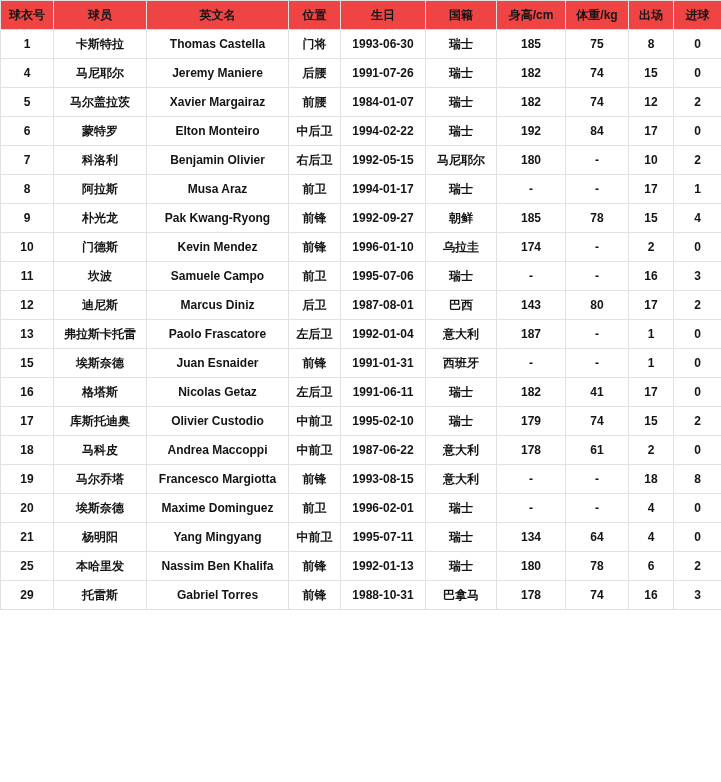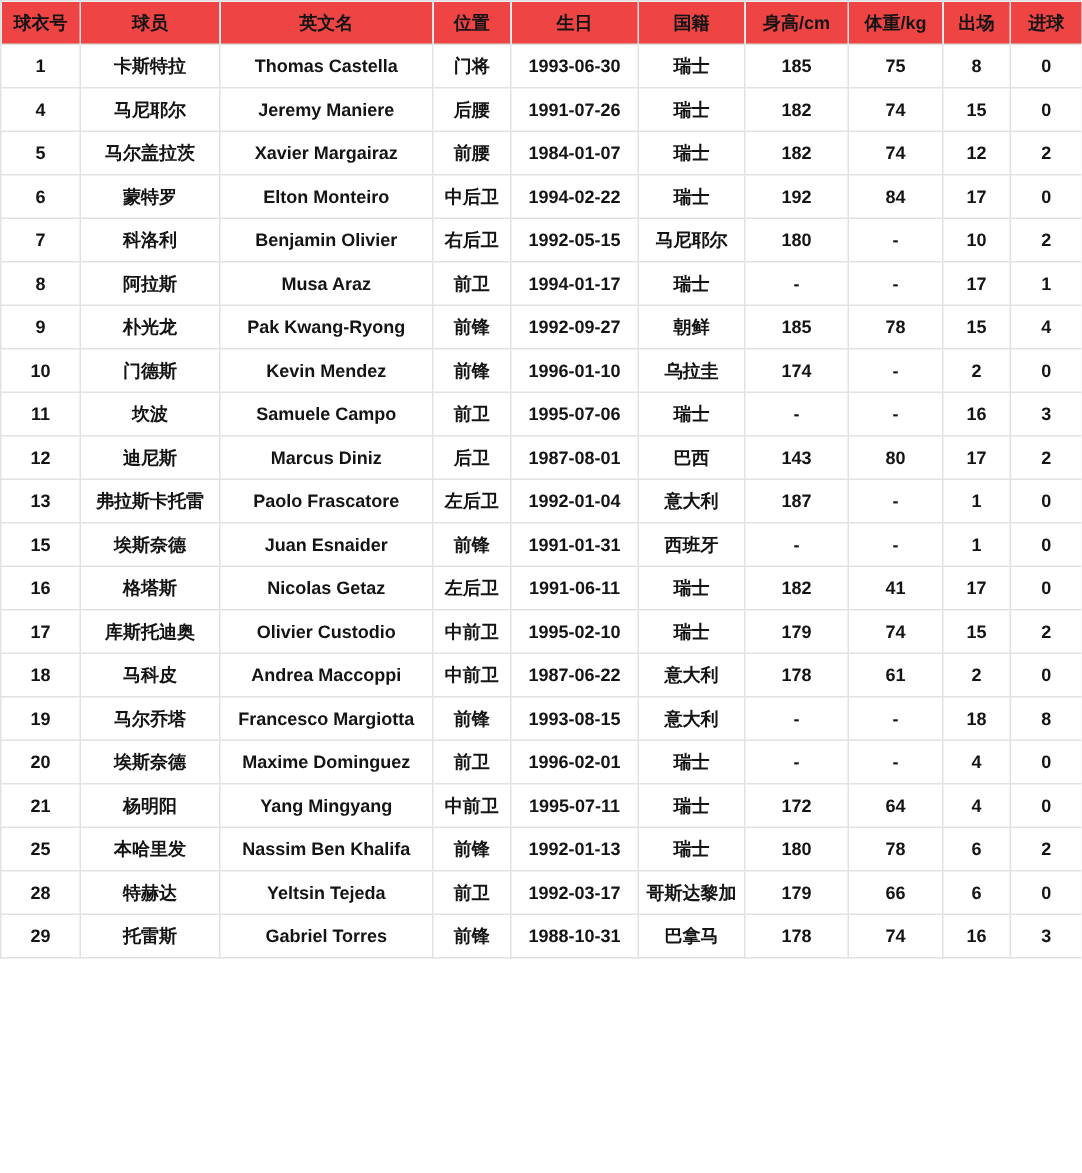--- a/index.html
+++ b/index.html
@@ -272,48 +272,36 @@
         <td>4</td>
         <td>0</td>
       </tr>
       <tr>
         <td>21</td>
         <td>杨明阳</td>
         <td>Yang Mingyang</td>
         <td>中前卫</td>
         <td>1995-07-11</td>
         <td>瑞士</td>
-        <td>172</td>
+        <td>134</td>
         <td>64</td>
         <td>4</td>
         <td>0</td>
       </tr>
       <tr>
         <td>25</td>
         <td>本哈里发</td>
         <td>Nassim Ben Khalifa</td>
         <td>前锋</td>
         <td>1992-01-13</td>
         <td>瑞士</td>
         <td>180</td>
         <td>78</td>
         <td>6</td>
         <td>2</td>
-      </tr>
-      <tr>
-        <td>28</td>
-        <td>特赫达</td>
-        <td>Yeltsin Tejeda</td>
-        <td>前卫</td>
-        <td>1992-03-17</td>
-        <td>哥斯达黎加</td>
-        <td>179</td>
-        <td>66</td>
-        <td>6</td>
-        <td>0</td>
       </tr>
       <tr>
         <td>29</td>
         <td>托雷斯</td>
         <td>Gabriel Torres</td>
         <td>前锋</td>
         <td>1988-10-31</td>
         <td>巴拿马</td>
         <td>178</td>
         <td>74</td>

